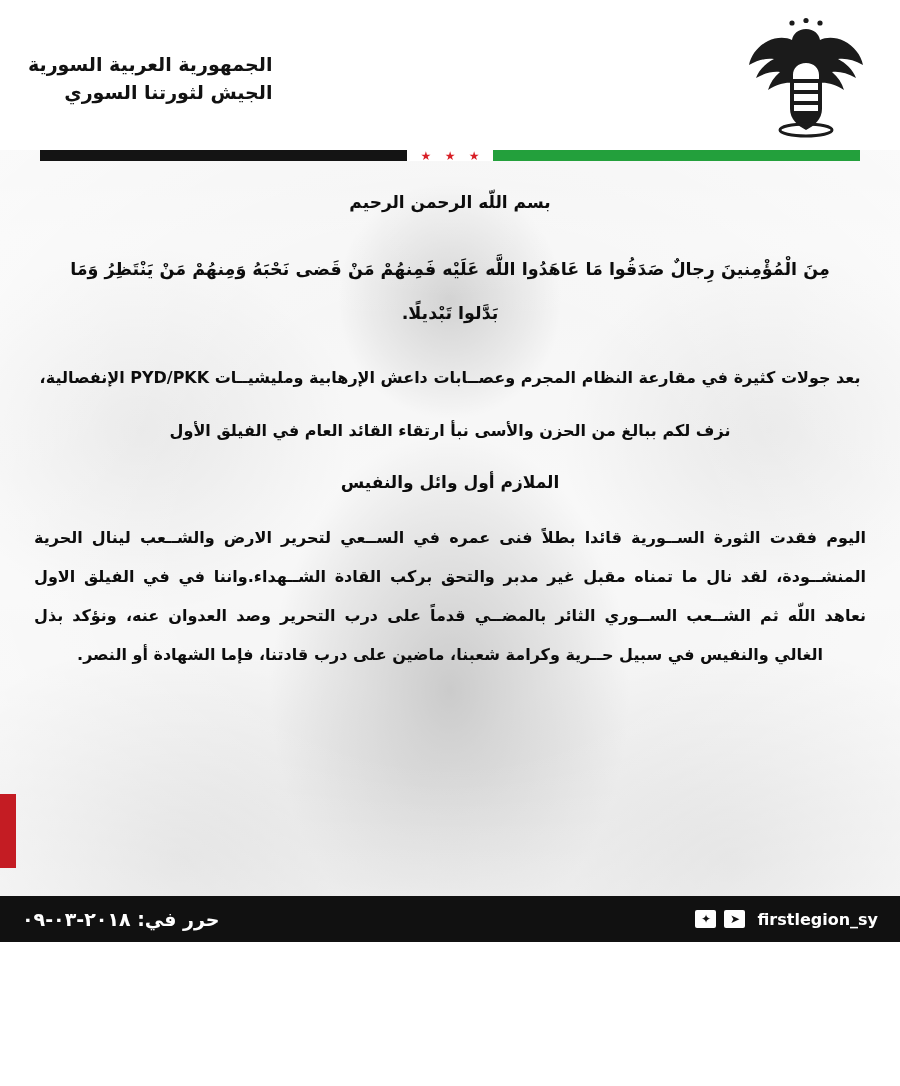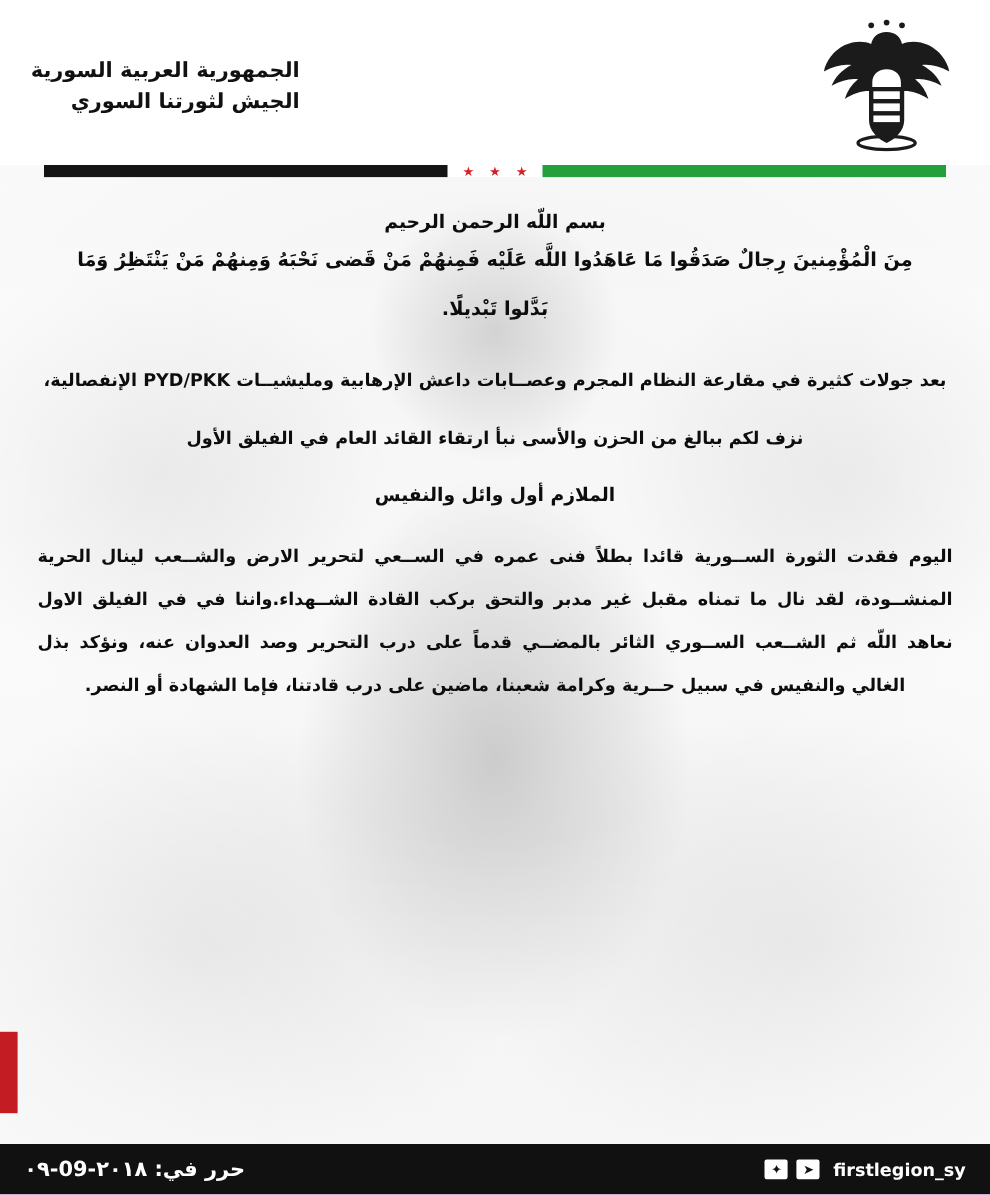--- a/index.html
+++ b/index.html
@@ -7,23 +7,23 @@
   html, body {
     width: 900px;
     height: 1086px;
     background: #ffffff;
     font-family: "DejaVu Sans", "Liberation Sans", sans-serif;
   }
 
   #page {
     position: relative;
     width: 900px;
-    height: 1086px;
+    height: 942px;
     overflow: hidden;
-    background: #d946ef;
+    background: #3b82f6;
   }
 
   
   .photo-layer {
     position: absolute;
     inset: 0;
     background:
       radial-gradient(ellipse 150px 160px at 450px 300px, rgba(60,60,60,0.55) 0%, rgba(120,120,120,0.25) 55%, rgba(255,255,255,0) 75%),
       radial-gradient(ellipse 230px 330px at 450px 690px, rgba(45,45,45,0.60) 0%, rgba(110,110,110,0.30) 55%, rgba(255,255,255,0) 78%),
       radial-gradient(ellipse 420px 300px at 180px 860px, rgba(70,70,70,0.35) 0%, rgba(255,255,255,0) 72%),
@@ -98,21 +98,21 @@
     direction: rtl;
     text-align: center;
   }
 
   .p {
     font-weight: bold;
     color: #0d0d0d;
     margin-bottom: 16px;
   }
 
-  .basmala { font-size: 17px; margin-top: 14px; margin-bottom: 4px; }
+  .basmala { font-size: 17px; margin-top: 14px; margin-bottom: 36px; }
   .ayah {
     font-size: 17.5px;
     line-height: 2.5;
     margin: 0 34px 22px 34px;
   }
   .para {
     font-size: 16px;
     line-height: 2.45;
     text-align: justify;
     text-align-last: center;
@@ -240,16 +240,16 @@
   </div>
 
   <div class="red-tab"></div>
 
   <div class="footer">
     <div class="footer-social">
       <span class="social-icon">✦</span>
       <span class="social-icon">➤</span>
       <span class="handle">firstlegion_sy</span>
     </div>
-    <div class="footer-date">حرر في: ٢٠١٨-09-٠٩</div>
+    <div class="footer-date">حرر في: ٢٠١٨-٠٣-٠٩</div>
   </div>
 
 </div>
 
 </body></html>

